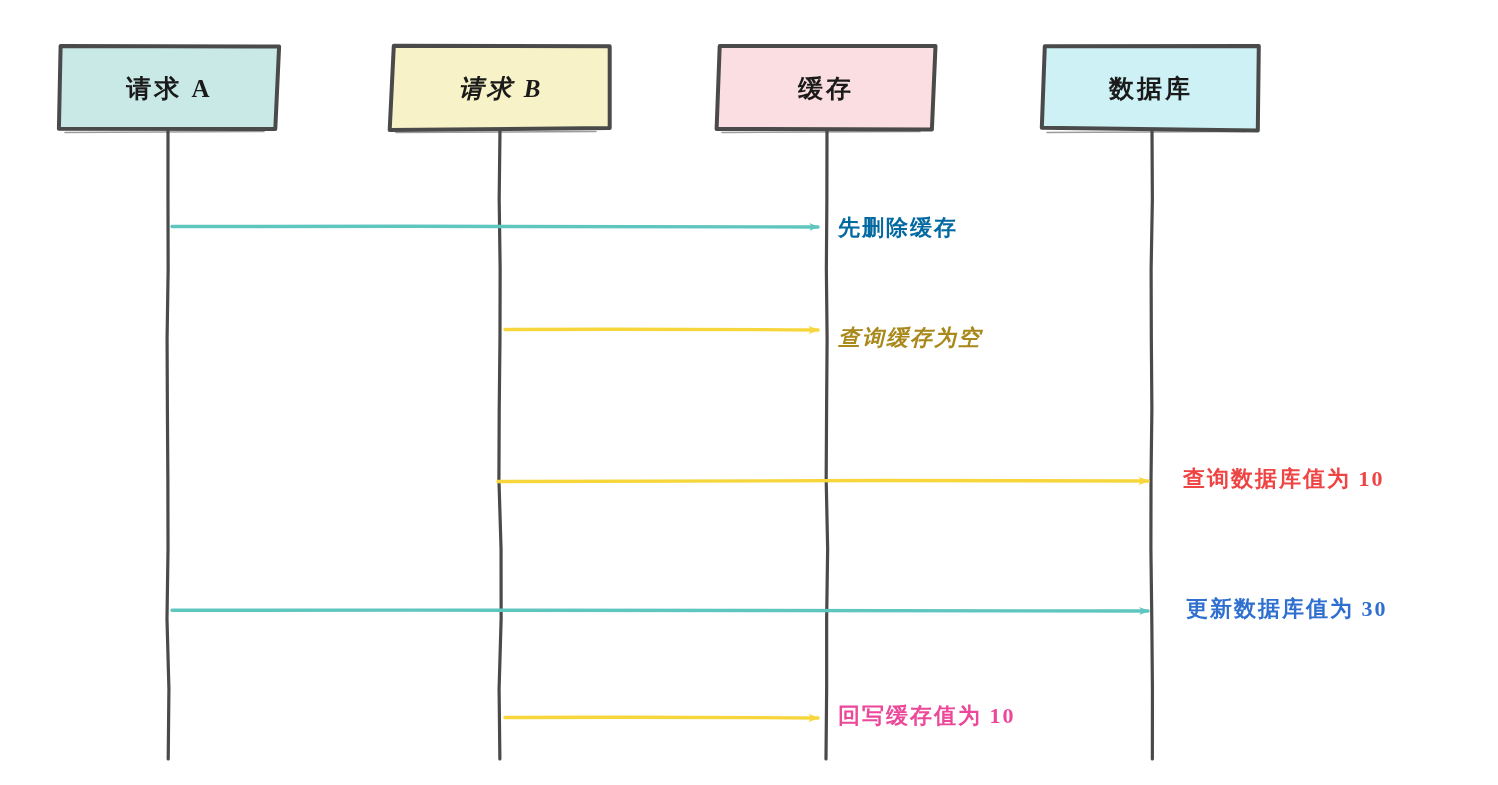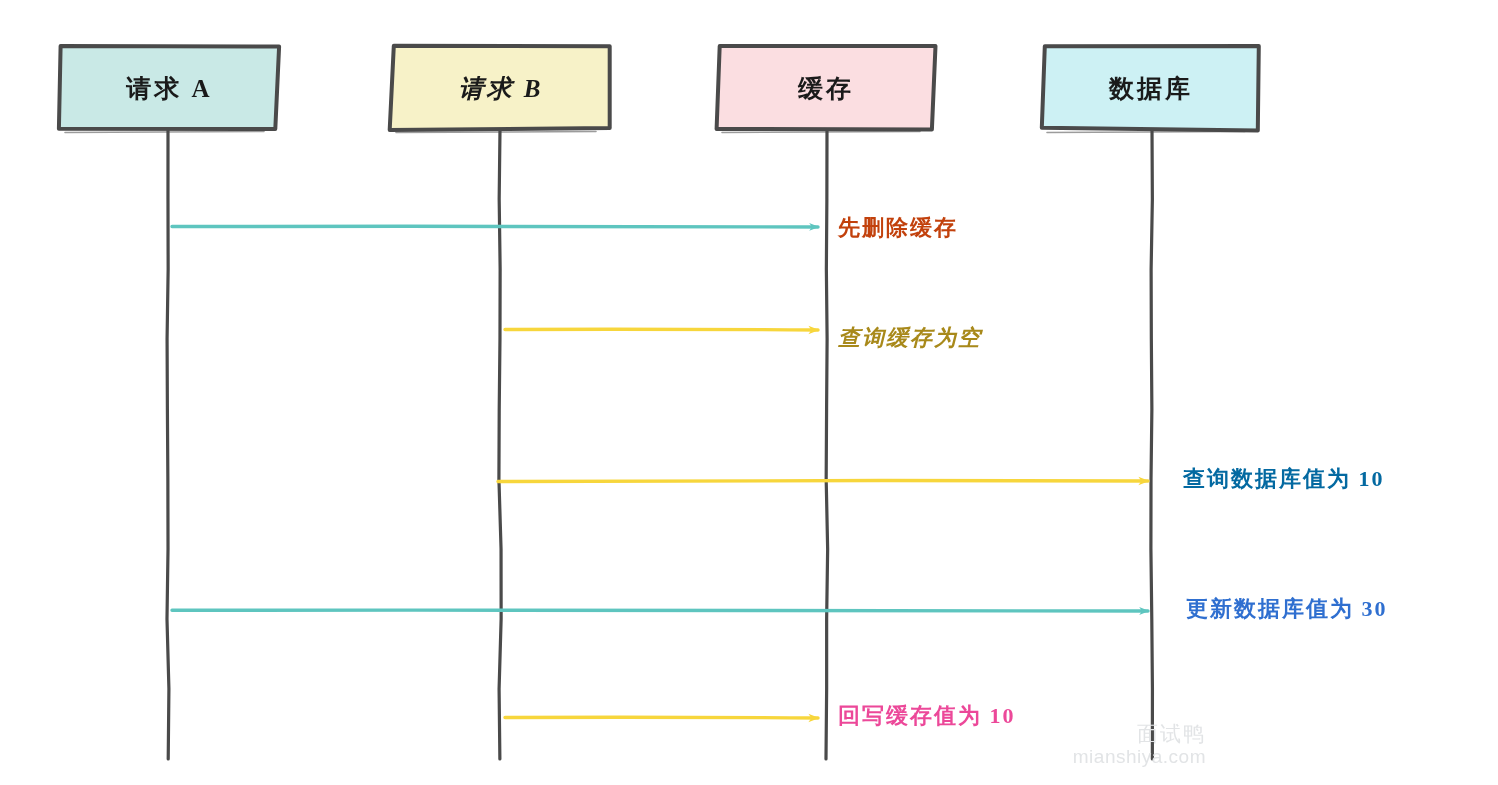--- a/index.html
+++ b/index.html
@@ -109,25 +109,21 @@
       </g>
   </svg>
 
   <div id="participant-labels">
       <div class="participant-label" style="left: 61px; top: 47px; width: 217px; height: 82px;">请求 A</div>
       <div class="participant-label" style="left: 392px; top: 47px; width: 218px; height: 82px; font-style: italic;">请求 B</div>
       <div class="participant-label" style="left: 718px; top: 47px; width: 216px; height: 82px;">缓存</div>
       <div class="participant-label" style="left: 1043px; top: 47px; width: 216px; height: 82px;">数据库</div>
     </div>
   <div id="message-labels">
-      <div class="msg-label" style="left: 838px; top: 213px; color: #c2410c;">先删除缓存</div>
+      <div class="msg-label" style="left: 838px; top: 213px; color: #0369a1;">先删除缓存</div>
       <div class="msg-label" style="left: 838px; top: 323px; color: rgb(168, 137, 26); font-style: italic;">查询缓存为空</div>
-      <div class="msg-label" style="left: 1183px; top: 464px; color: #0369a1;">查询数据库值为 10</div>
+      <div class="msg-label" style="left: 1183px; top: 464px; color: #ef4444;">查询数据库值为 10</div>
       <div class="msg-label" style="left: 1186px; top: 594px; color: rgb(47, 111, 208);">更新数据库值为 30</div>
       <div class="msg-label" style="left: 838px; top: 701px; color: #ec4899;">回写缓存值为 10</div>
     </div>
 
-  <div class="watermark" style="right:22px; bottom:16px;">
-    <div class="wm-cn">面试鸭</div>
-    <div class="wm-url">mianshiya.com</div>
-  </div>
 
 </div>
 
 </body></html>

